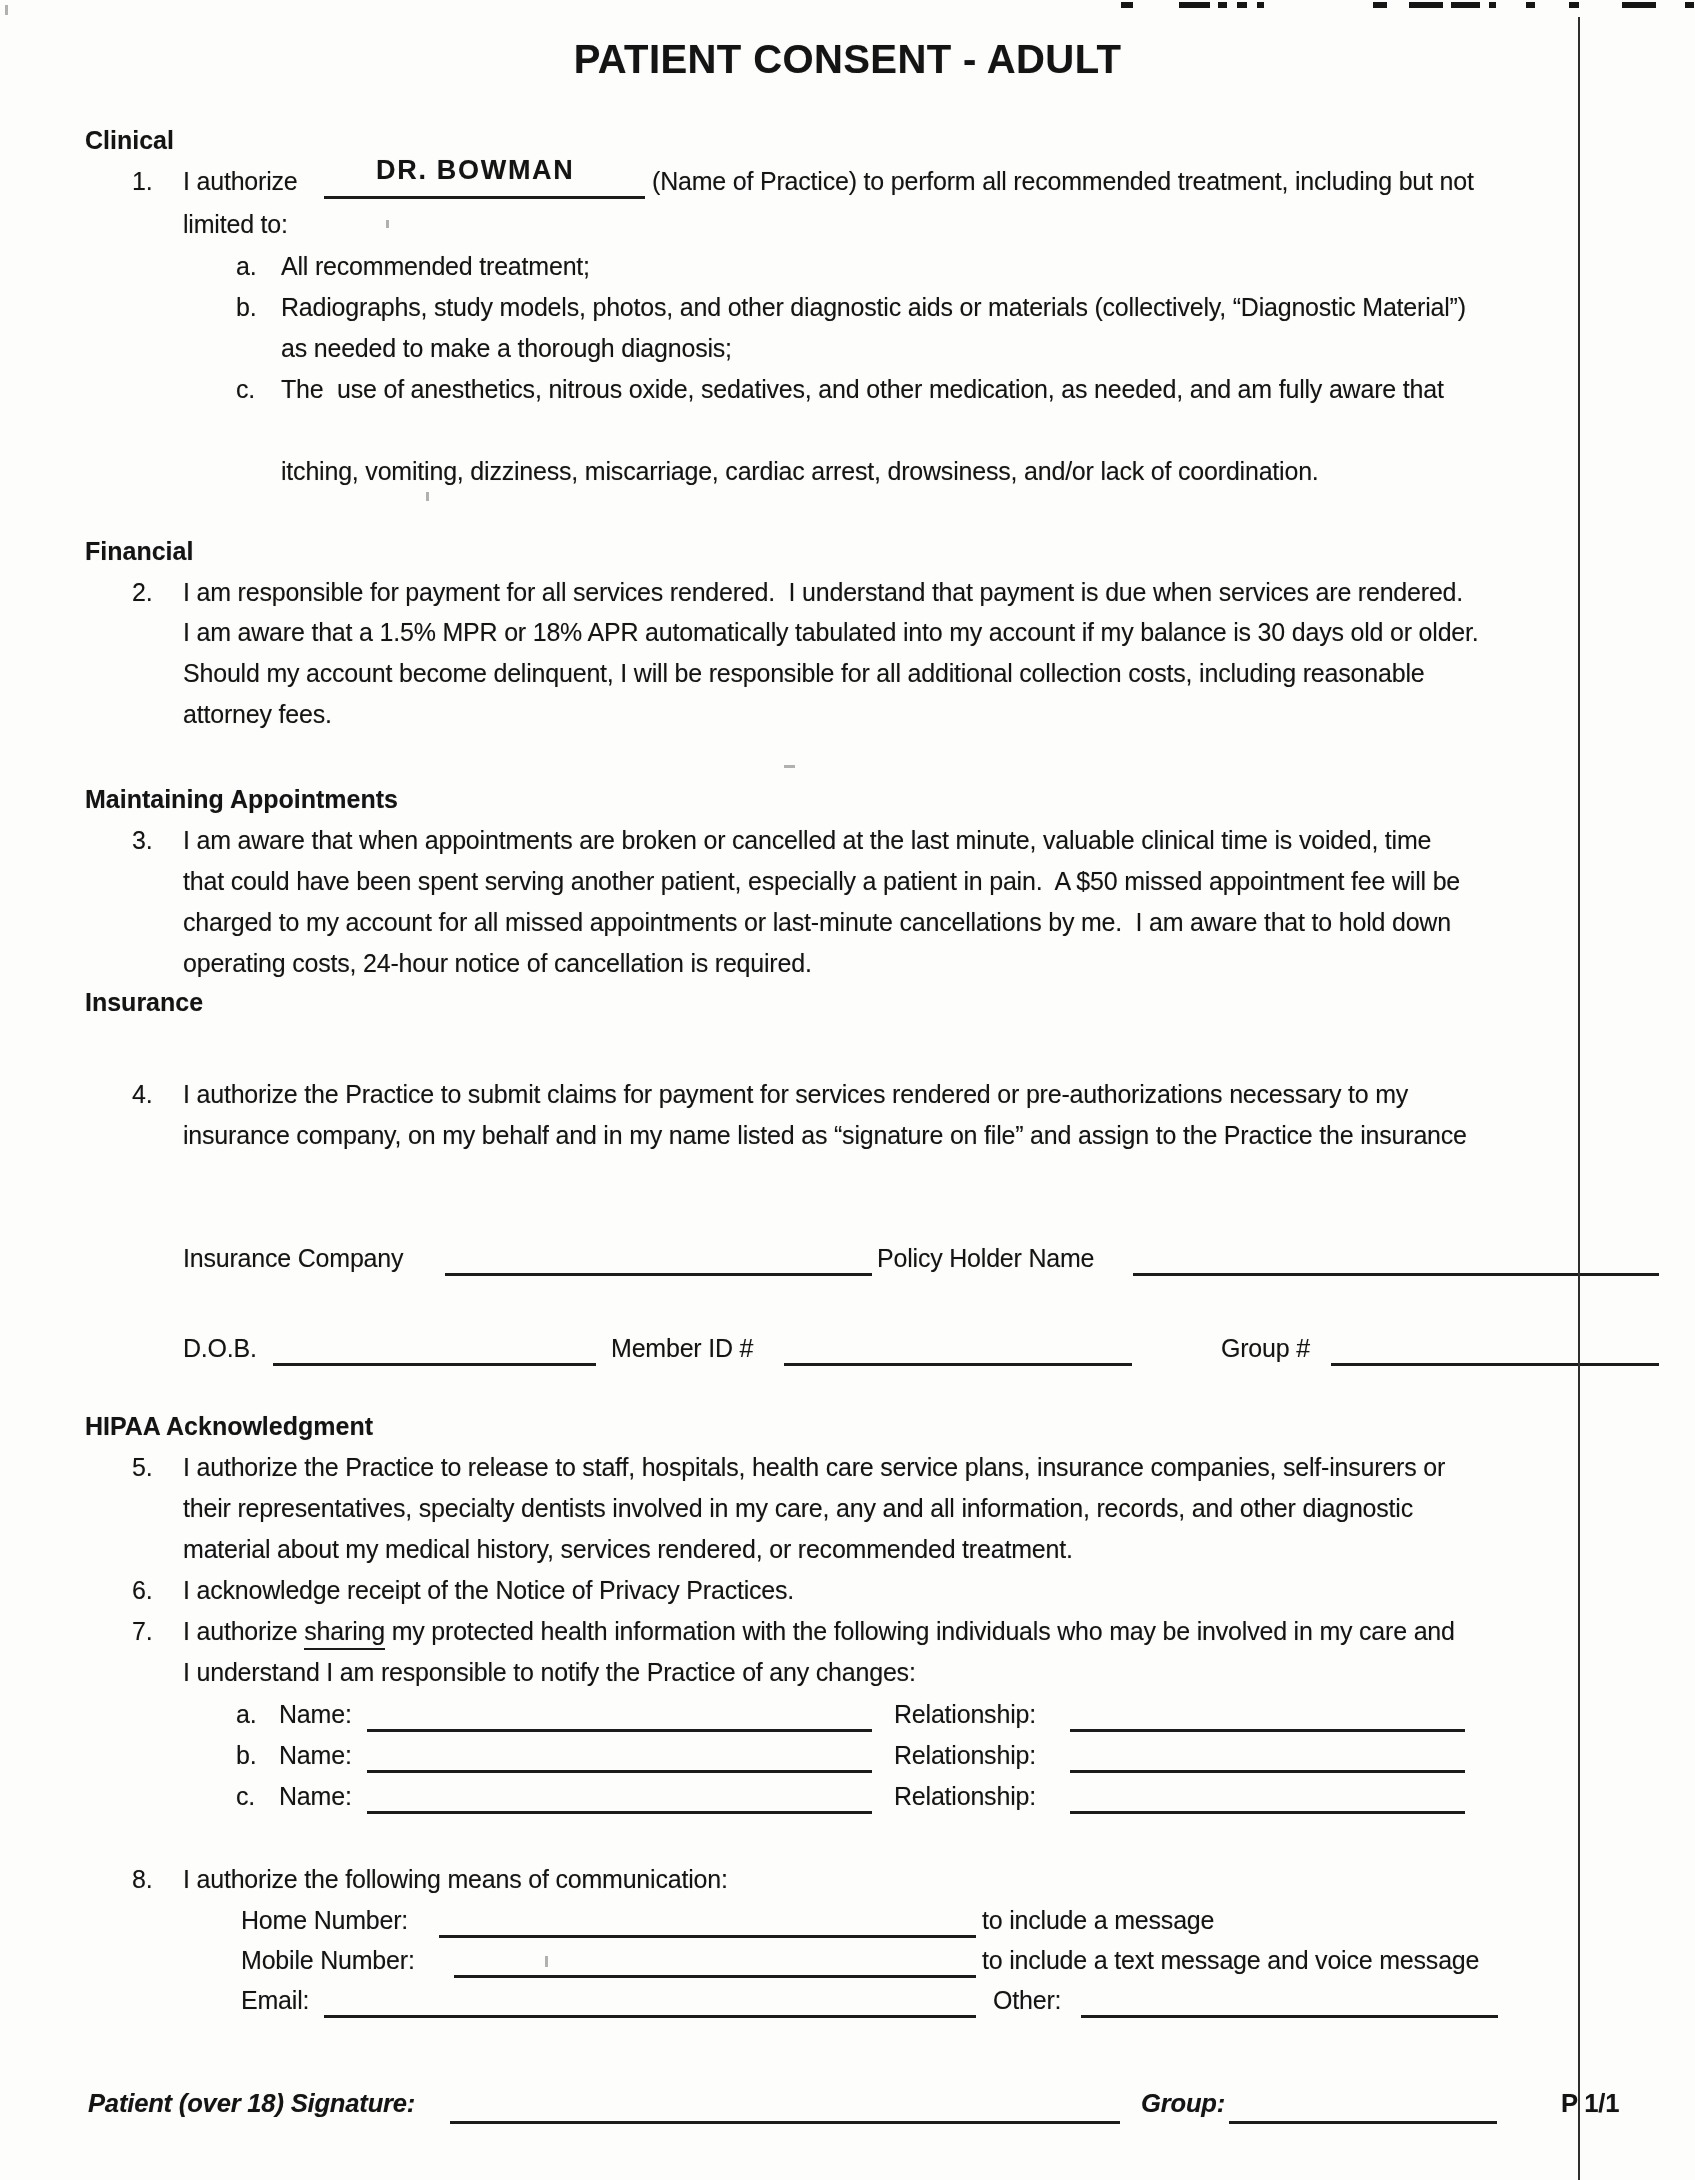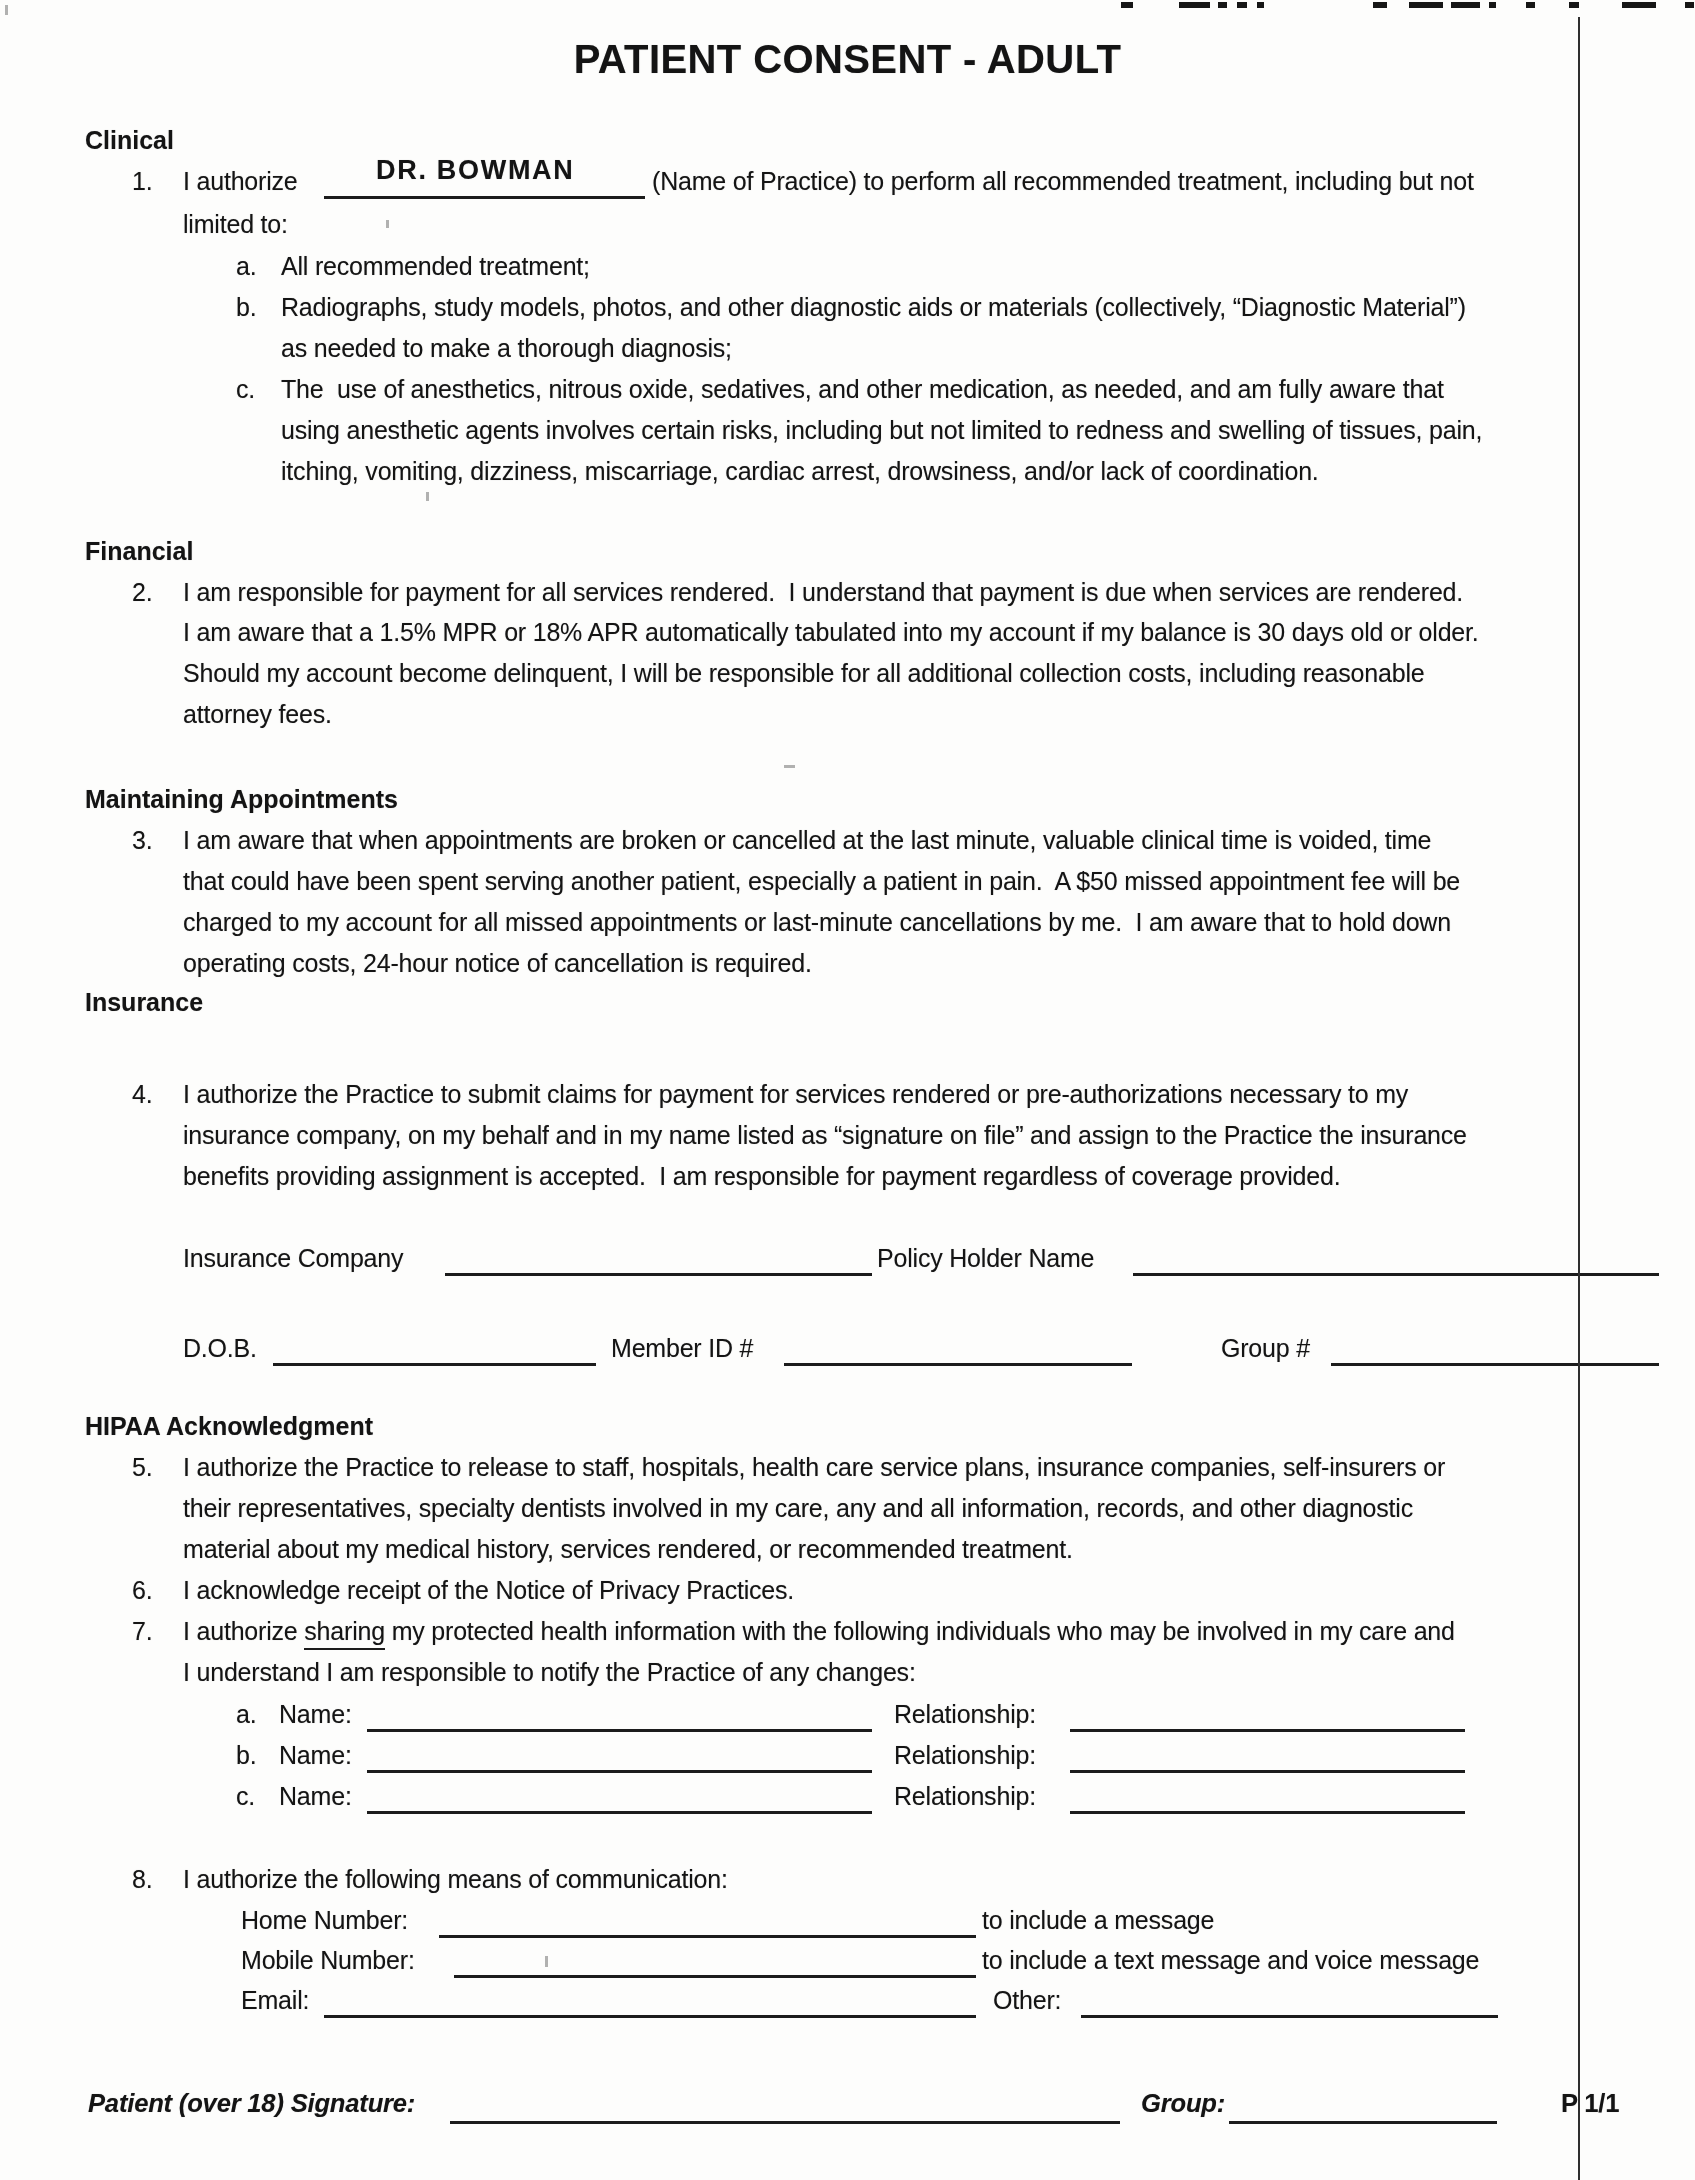--- a/index.html
+++ b/index.html
@@ -62,42 +62,40 @@
 
   <div class="t subl" style="top:252px">a.</div>
   <div class="t sub" style="top:252px">All recommended treatment;</div>
 
   <div class="t subl" style="top:293px">b.</div>
   <div class="t sub" style="top:293px">Radiographs, study models, photos, and other diagnostic aids or materials (collectively, “Diagnostic Material”)</div>
   <div class="t sub" style="top:334px">as needed to make a thorough diagnosis;</div>
 
   <div class="t subl" style="top:375px">c.</div>
   <div class="t sub" style="top:375px">The  use of anesthetics, nitrous oxide, sedatives, and other medication, as needed, and am fully aware that</div>
-  <div class="t sub" style="top:416px">using anesthetic agents involves certain risks, including but not limited to redness and swelling of tissues, pain,</div>
   <div class="t sub" style="top:457px">itching, vomiting, dizziness, miscarriage, cardiac arrest, drowsiness, and/or lack of coordination.</div>
 
   <div class="t h" style="top:537px">Financial</div>
   <div class="t num" style="top:578px">2.</div>
   <div class="t body" style="top:578px">I am responsible for payment for all services rendered.  I understand that payment is due when services are rendered.</div>
   <div class="t body" style="top:618px">I am aware that a 1.5% MPR or 18% APR automatically tabulated into my account if my balance is 30 days old or older.</div>
   <div class="t body" style="top:659px">Should my account become delinquent, I will be responsible for all additional collection costs, including reasonable</div>
   <div class="t body" style="top:700px">attorney fees.</div>
 
   <div class="t h" style="top:785px">Maintaining Appointments</div>
   <div class="t num" style="top:826px">3.</div>
   <div class="t body" style="top:826px">I am aware that when appointments are broken or cancelled at the last minute, valuable clinical time is voided, time</div>
   <div class="t body" style="top:867px">that could have been spent serving another patient, especially a patient in pain.  A $50 missed appointment fee will be</div>
   <div class="t body" style="top:908px">charged to my account for all missed appointments or last-minute cancellations by me.  I am aware that to hold down</div>
   <div class="t body" style="top:949px">operating costs, 24-hour notice of cancellation is required.</div>
 
   <div class="t h" style="top:988px">Insurance</div>
   <div class="t num" style="top:1080px">4.</div>
   <div class="t body" style="top:1080px">I authorize the Practice to submit claims for payment for services rendered or pre-authorizations necessary to my</div>
   <div class="t body" style="top:1121px">insurance company, on my behalf and in my name listed as “signature on file” and assign to the Practice the insurance</div>
-  <div class="t body" style="top:1162px">benefits providing assignment is accepted.  I am responsible for payment regardless of coverage provided.</div>
 
   <div class="t body" style="top:1244px">Insurance Company</div>
   <div class="bl" style="left:445px;top:1273px;width:427px;height:3.4px"></div>
   <div class="t" style="left:877px;top:1244px">Policy Holder Name</div>
   <div class="bl" style="left:1133px;top:1273px;width:526px;height:3.4px"></div>
 
   <div class="t body" style="top:1334px">D.O.B.</div>
   <div class="bl" style="left:273px;top:1363px;width:323px;height:2.6px"></div>
   <div class="t" style="left:611px;top:1334px">Member ID #</div>
   <div class="bl" style="left:784px;top:1363px;width:348px;height:2.6px"></div>

